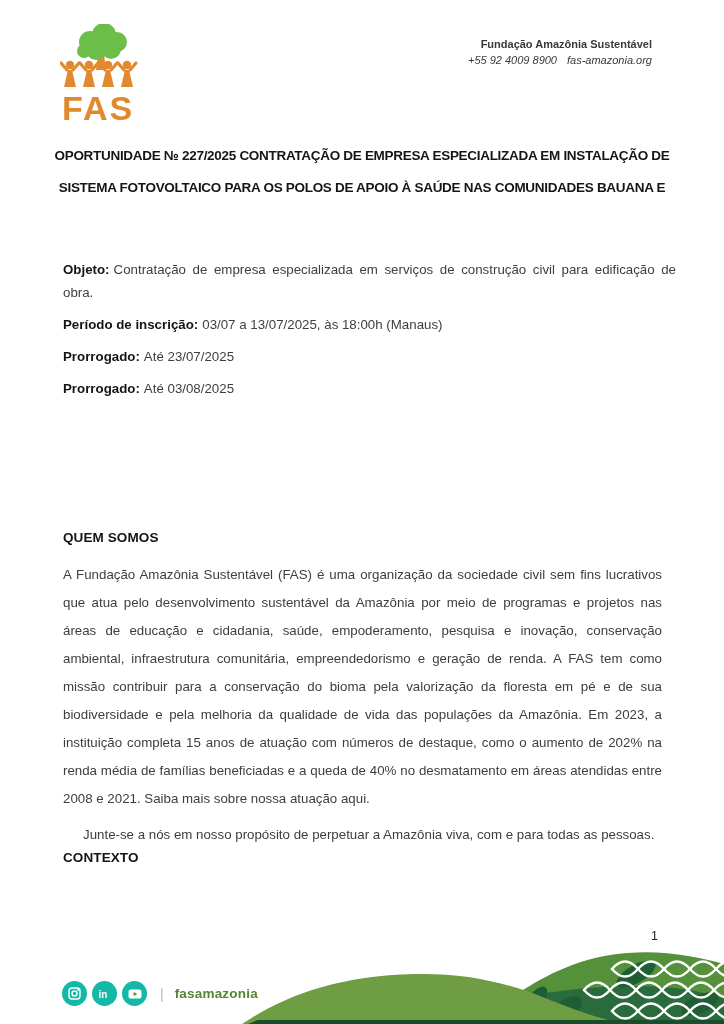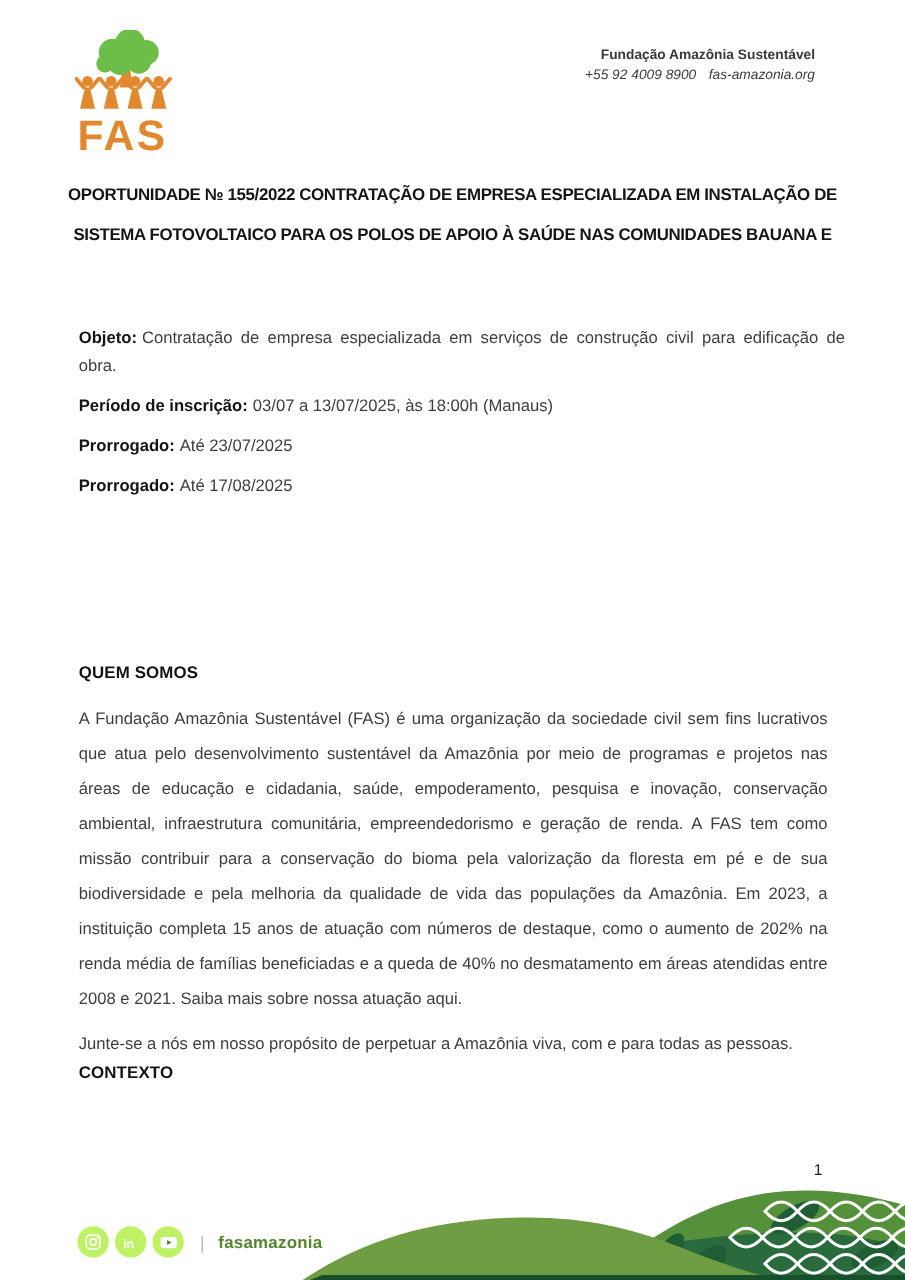--- a/index.html
+++ b/index.html
@@ -29,29 +29,29 @@
   .section-details { position:absolute; left:63px; right:48px; top:258px; }
   .section-details p { font-size:13.3px; line-height:23px; margin:0 0 9px 0;
                        text-align:justify; }
   .detail-label { font-weight:700; color:#141414; margin-right:4px; }
   
   .section-quem { position:absolute; left:63px; right:62px; top:526px; }
   .section-contexto { position:absolute; left:63px; right:62px; top:846px; }
   h2.sec-heading { font-size:13.5px; font-weight:700; color:#141414;
                    line-height:23px; margin:0 0 12px 0; letter-spacing:0.1px; }
   .body-par { font-size:13.3px; line-height:28px; text-align:justify; margin:0 0 8px 0; }
-  .cta-par { font-size:13.3px; line-height:28px; margin-top:6px; }
+  .cta-par { font-size:13.3px; line-height:28px; margin-top:6px;margin-left:20px; }
   .aqui-link { color:#3f3e3e; cursor:pointer; }
   
   .page-number { position:absolute; top:929px; right:66px; font-size:12.5px; color:#222; }
   
   .footer-art { position:absolute; left:0; bottom:0; width:724px; height:100px; z-index:1; }
   .social-bar { position:absolute; left:62px; top:981px; z-index:2;
                 display:flex; align-items:center; gap:5px; }
-  .social-circle { width:25px; height:25px; border-radius:50%; background:#bef264;
+  .social-circle { width:25px; height:25px; border-radius:50%; background:#14b8a6;
                    display:flex; align-items:center; justify-content:center; }
   .social-divider { color:#b9b9b9; font-size:14px; margin:0 6px 0 8px; }
   .social-handle { color:#55862f; font-size:13.5px; font-weight:700; letter-spacing:0.2px; }
 </style>
 </head>
 <body>
 
 <div class="logo">
   <svg width="96" height="100" viewBox="0 0 96 100">
 
@@ -94,36 +94,36 @@
 </div>
 
 <div class="address">
   <div class="org">Fundação Amazônia Sustentável</div>
   <div class="contact">
     <span class="phone">+55 92 4009 8900</span><span class="website">fas-amazonia.org</span>
   </div>
 </div>
 
 <div class="doc-title">
-  <div>OPORTUNIDADE № 155/2022 CONTRATAÇÃO DE EMPRESA ESPECIALIZADA EM INSTALAÇÃO DE</div>
+  <div>OPORTUNIDADE № 227/2025 CONTRATAÇÃO DE EMPRESA ESPECIALIZADA EM INSTALAÇÃO DE</div>
   <div>SISTEMA FOTOVOLTAICO PARA OS POLOS DE APOIO À SAÚDE NAS COMUNIDADES BAUANA E</div>
 </div>
 
 <div class="section-details">
   <p>
     <span class="detail-label">Objeto:</span><span>Contratação de empresa especializada em serviços de construção civil para edificação de obra.</span>
   </p>
   <p>
     <span class="detail-label">Período de inscrição:</span><span>03/07 a 13/07/2025, às 18:00h (Manaus)</span>
   </p>
   <p>
     <span class="detail-label">Prorrogado:</span><span>Até 23/07/2025</span>
   </p>
   <p>
-    <span class="detail-label">Prorrogado:</span><span>Até 17/08/2025</span>
+    <span class="detail-label">Prorrogado:</span><span>Até 03/08/2025</span>
   </p>
 </div>
 
 <div class="section-quem">
   <h2 class="sec-heading">QUEM SOMOS</h2>
   <p class="body-par">
     <span>A Fundação Amazônia Sustentável (FAS) é uma organização da sociedade civil sem fins lucrativos que atua pelo desenvolvimento sustentável da Amazônia por meio de programas e projetos nas áreas de educação e cidadania, saúde, empoderamento, pesquisa e inovação, conservação ambiental, infraestrutura comunitária, empreendedorismo e geração de renda. A FAS tem como missão contribuir para a conservação do bioma pela valorização da floresta em pé e de sua biodiversidade e pela melhoria da qualidade de vida das populações da Amazônia. Em 2023, a instituição completa 15 anos de atuação com números de destaque, como o aumento de 202% na renda média de famílias beneficiadas e a queda de 40% no desmatamento em áreas atendidas entre 2008 e 2021. Saiba mais sobre nossa atuação </span><span class="aqui-link">aqui</span><span>.</span>
   </p>
   <p class="cta-par">Junte-se a nós em nosso propósito de perpetuar a Amazônia viva, com e para todas as pessoas.</p>
 </div>

